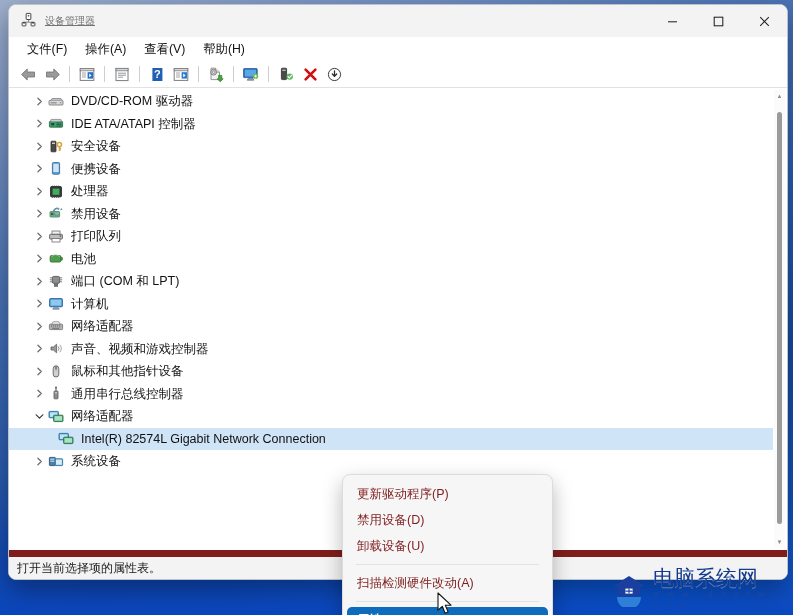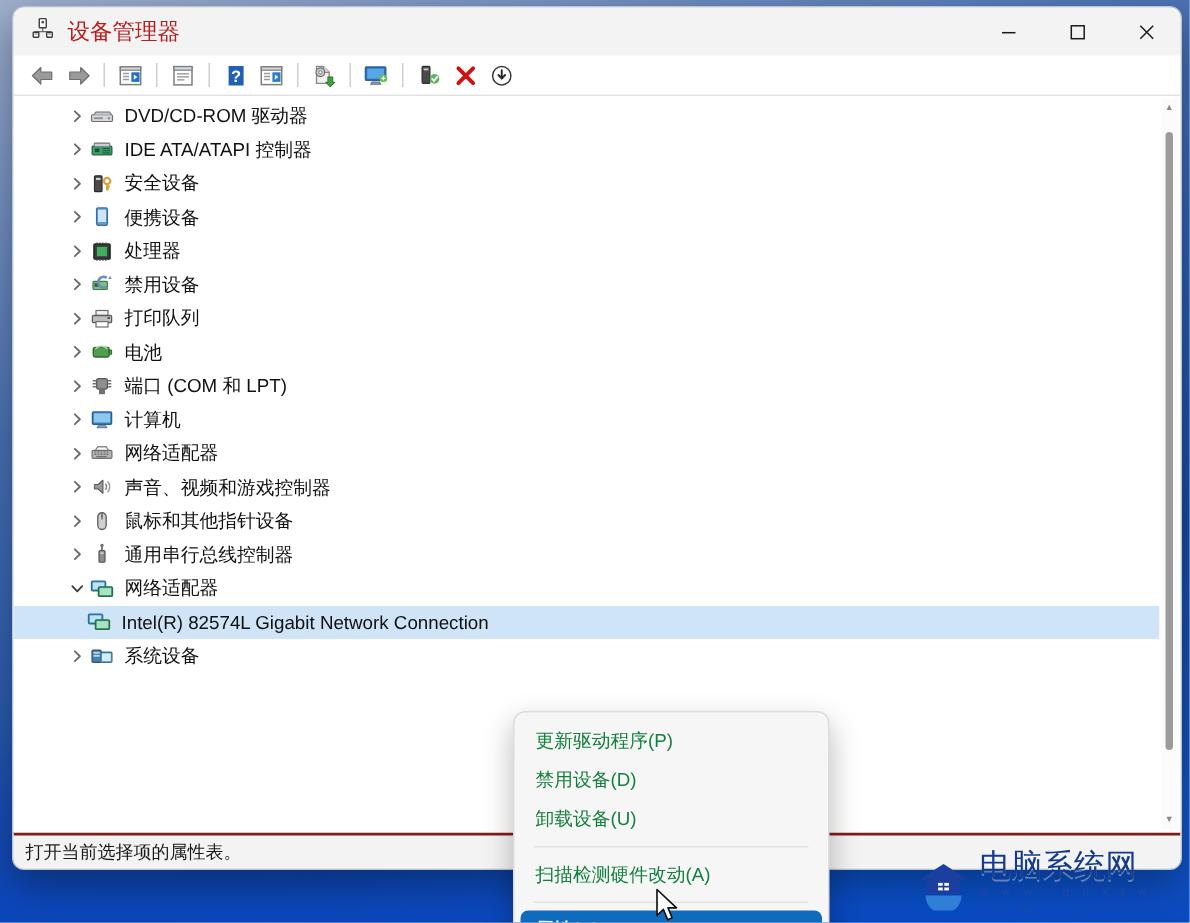--- a/index.html
+++ b/index.html
@@ -56,22 +56,23 @@
     flex: 0 0 auto;
     position: relative;
   }
   #title-left {
     display: flex;
     align-items: center;
     padding-left: 12px;
     gap: 9px;
   }
   .title-text {
-    font-size: 15px;
-    color: #b91c1c;
+    font-size: 10px;
+    color: #737373;
+    text-decoration: underline;
   }
   #win-controls {
     position: absolute;
     right: 0;
     top: 0;
     display: flex;
     height: 32px;
   }
   .win-btn {
     width: 46px;
@@ -132,21 +133,21 @@
     left: 0; top: 0; right: 14px; bottom: 0;
     padding-top: 2px;
     overflow: hidden;
   }
   .row {
     height: 22.5px;
     display: flex;
     align-items: center;
     font-size: 12.5px;
     color: #111;
-    padding-left: 34px;
+    padding-left: 22px;
     white-space: nowrap;
   }
   .row.child { padding-left: 48px; }
   .row.selected {
     background: #cfe4f7;
   }
   .chev {
     width: 16px;
     flex: 0 0 16px;
     font-size: 9px;
@@ -188,21 +189,21 @@
     left: 0; width: 11px; height: 12px;
     display: flex; align-items: center; justify-content: center;
     font-size: 6px; color: #8a8a8a;
   }
 
   
   #statusbar {
     height: 22px;
     flex: 0 0 auto;
     background: #f3f3f3;
-    border-top: 2px solid #7f1d1d;
+    border-top: 7px solid #7f1d1d;
     display: flex;
     align-items: center;
     padding-left: 8px;
     font-size: 12px;
     color: #1a1a1a;
   }
 
   
   #ctxmenu {
     position: absolute;
@@ -215,21 +216,21 @@
     box-shadow: 0 8px 20px rgba(0,0,0,0.28);
     padding: 6px 4px;
     z-index: 40;
   }
   .ctx-item {
     height: 26px;
     display: flex;
     align-items: center;
     padding: 0 10px;
     font-size: 12.5px;
-    color: #15803d;
+    color: #7f1d1d;
     border-radius: 5px;
     white-space: nowrap;
   }
   .ctx-item.active {
     background: #0f6cbd;
     color: #ffffff;
     font-weight: bold;
   }
   .ctx-sep {
     height: 1px;
@@ -318,20 +319,26 @@
           </svg>
       </div>
       <div class="win-btn close">
         <svg width="11" height="11" viewBox="0 0 11 11">
             <path d="M1.2 1.2 L9.8 9.8 M9.8 1.2 L1.2 9.8" stroke="currentColor" stroke-width="1.05" fill="none"></path>
           </svg>
       </div>
     </div>
   </div>
 
+  <div id="menubar">
+    <div class="menu-item">文件(F)</div>
+    <div class="menu-item">操作(A)</div>
+    <div class="menu-item">查看(V)</div>
+    <div class="menu-item">帮助(H)</div>
+  </div>
 
   <div id="toolbar">
     <div class="tb">
       <svg width="17" height="15" viewBox="0 0 17 15">
         <path d="M7.2 2 L1.6 7.5 L7.2 13 L7.2 10 L14.5 10 L14.5 5 L7.2 5 Z" fill="#9a9a9a" stroke="#6f6f6f" stroke-width="0.8" stroke-linejoin="round"></path>
       </svg>
     </div>
     <div class="tb">
       <svg width="17" height="15" viewBox="0 0 17 15">
         <path d="M9.8 2 L15.4 7.5 L9.8 13 L9.8 10 L2.5 10 L2.5 5 L9.8 5 Z" fill="#9a9a9a" stroke="#6f6f6f" stroke-width="0.8" stroke-linejoin="round"></path>

